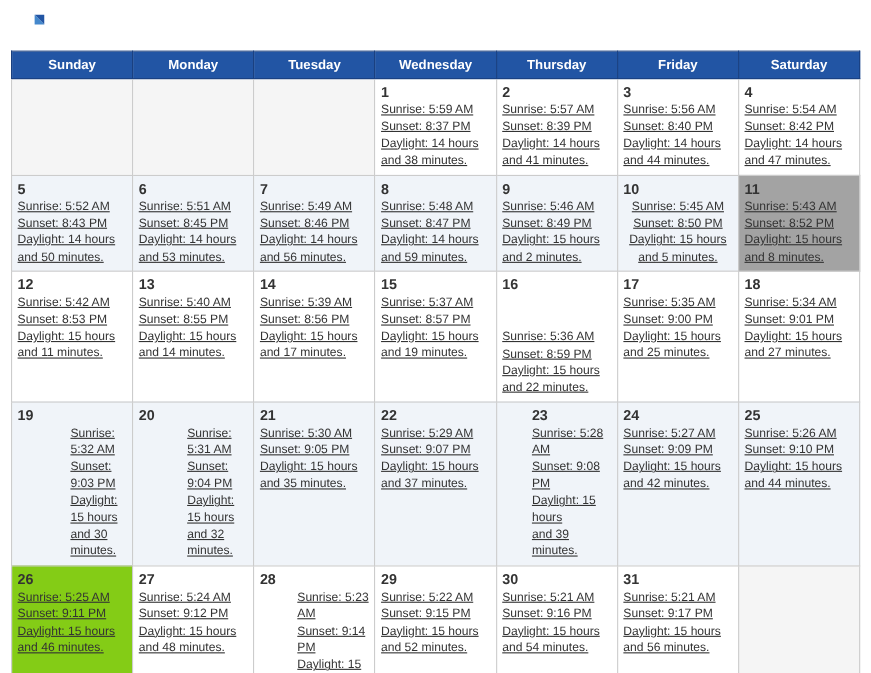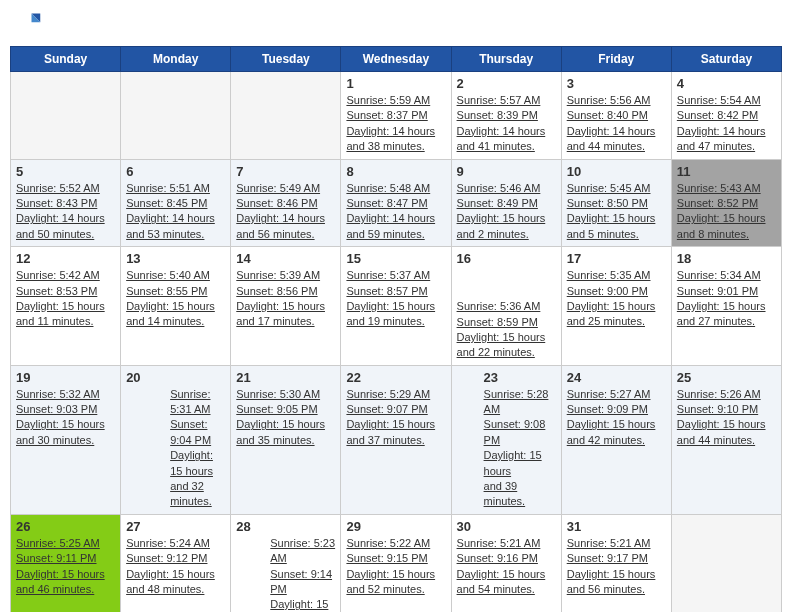--- a/index.html
+++ b/index.html
@@ -196,21 +196,21 @@
         </td>
         <td style="background: rgb(240, 244, 249);">
           <span class="day-num">9</span>
           <div class="day-info" style="white-space: pre-line;">Sunrise: 5:46 AM
 Sunset: 8:49 PM
 Daylight: 15 hours
 and 2 minutes.</div>
         </td>
         <td style="background: rgb(240, 244, 249);">
           <span class="day-num">10</span>
-          <div class="day-info" style="white-space: pre-line;">Sunrise: 5:45 AM
+          <div class="day-info" style="white-space: pre-line; text-align: center;">Sunrise: 5:45 AM
 Sunset: 8:50 PM
 Daylight: 15 hours
 and 5 minutes.</div>
         </td>
         <td style="background: #a3a3a3;">
           <span class="day-num">11</span>
           <div class="day-info" style="white-space: pre-line;">Sunrise: 5:43 AM
 Sunset: 8:52 PM
 Daylight: 15 hours
 and 8 minutes.</div>
@@ -263,21 +263,21 @@
           <span class="day-num">18</span>
           <div class="day-info" style="white-space: pre-line;">Sunrise: 5:34 AM
 Sunset: 9:01 PM
 Daylight: 15 hours
 and 27 minutes.</div>
         </td>
       </tr>
       <tr>
         <td style="background: rgb(240, 244, 249);">
           <span class="day-num">19</span>
-          <div class="day-info" style="white-space: pre-line;">Sunrise: 5:32 AM
+          <div class="day-info" style="white-space: pre-line; margin-left: 48px;">Sunrise: 5:32 AM
 Sunset: 9:03 PM
 Daylight: 15 hours
 and 30 minutes.</div>
         </td>
         <td style="background: rgb(240, 244, 249);">
           <span class="day-num">20</span>
           <div class="day-info" style="white-space: pre-line; margin-left: 44px;">Sunrise: 5:31 AM
 Sunset: 9:04 PM
 Daylight: 15 hours
 and 32 minutes.</div>

